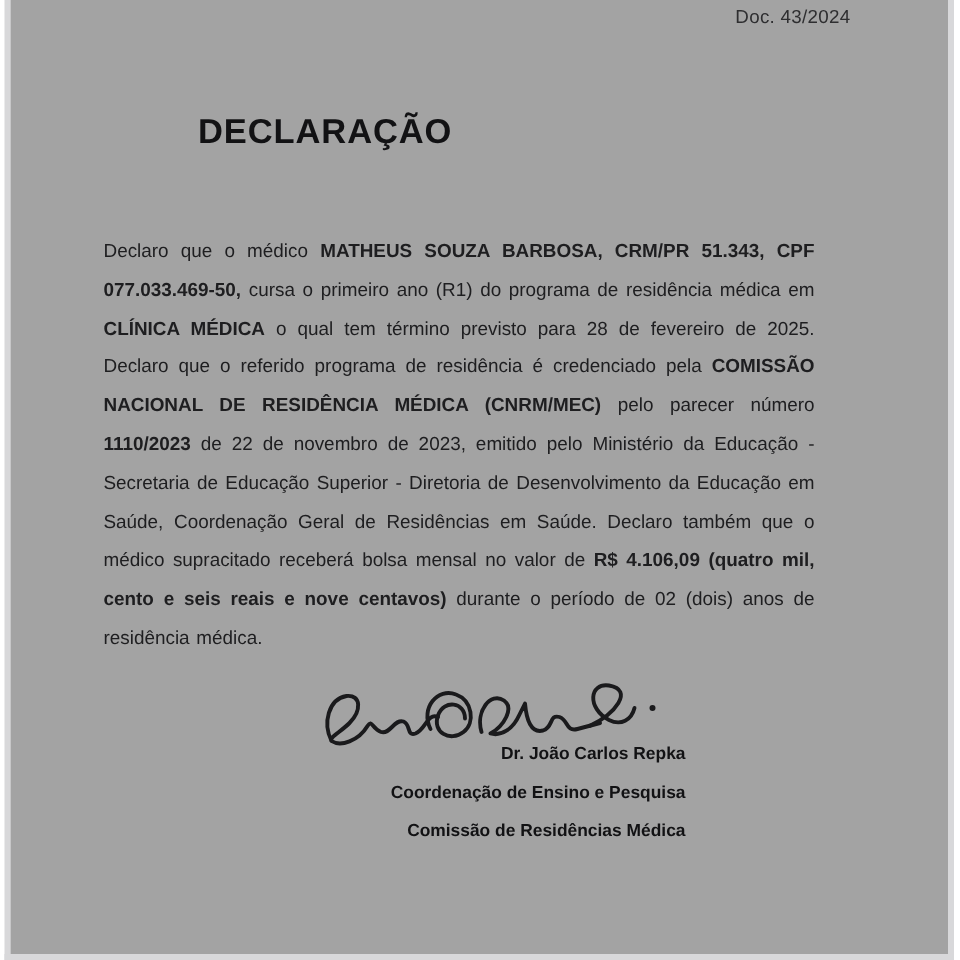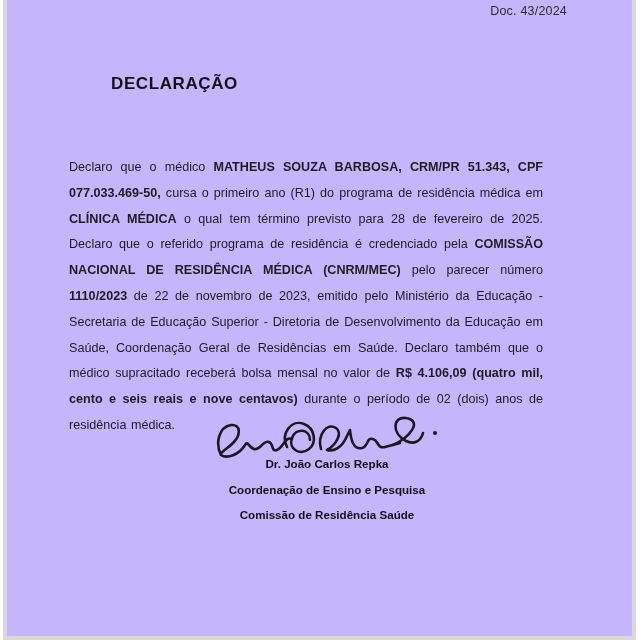--- a/index.html
+++ b/index.html
@@ -6,61 +6,61 @@
   html, body { width: 640px; height: 640px; }
   body {
     font-family: "Liberation Sans", "DejaVu Sans", sans-serif;
     background: #ffffff;
     position: relative;
     overflow: hidden;
   }
   .page {
     position: absolute;
     left: 7px; right: 8px; top: 0; bottom: 4px;
-    background: #c4b5fd;
+    background: #a3a3a3;
     z-index: 1;
     text-decoration: underline;
   }
   .edge { position: absolute; background: #d8d8da; z-index: 0; }
   .edge-left   { left: 3px;  top: 0; bottom: 0; width: 4px; }
   .edge-right  { right: 4px; top: 0; bottom: 0; width: 4px; }
   .edge-bottom { left: 3px; right: 4px; bottom: 0; height: 4px; }
 
   .doc-number {
     position: absolute;
     top: 4px; right: 65px;
     font-size: 12.5px;
     color: #2e2e30;
     letter-spacing: 0.2px;
   }
   .title {
     position: absolute;
-    top: 74px; left: 104px;
-    font-size: 17px;
+    top: 74px; left: 125px;
+    font-size: 23px;
     font-weight: bold;
     color: #121214;
     letter-spacing: 0.6px;
   }
   .body-text {
     position: absolute;
     top: 155px; left: 62px;
     width: 474px;
     font-size: 12.6px;
     line-height: 25.8px;
     color: #1e1e20;
     text-align: justify;
     word-spacing: 1px;
   }
   .body-text .b { font-weight: bold; }
 
   .signature-block {
     position: absolute;
-    top: 409px; left: 190px;
+    top: 448px; left: 190px;
     width: 260px;
-    text-align: center;
+    text-align: right;
     color: #121214;
   }
   .signature-svg {
     display: block;
     margin: 0 auto -14px auto;
     position: relative;
     z-index: 2;
   }
   .sig-name  { font-size: 11.6px; font-weight: bold; line-height: 13.5px; }
   .sig-role  { font-size: 11.6px; font-weight: bold; line-height: 13.5px; margin-top: 12px; }
@@ -85,16 +85,16 @@
       <g stroke="#1a1a1c" stroke-width="2.6" stroke-linecap="round" stroke-linejoin="round" fill="none">
         <path d="M14 46 C8 34, 12 18, 24 16 C34 15, 34 26, 26 34 C20 40, 12 44, 14 46 C20 50, 32 46, 38 36 C41 31, 41 38, 47 40 C53 42, 56 31, 62 33 C67 35, 64 43, 70 41 C77 38, 78 27, 85 30"></path>
         <path d="M103 31 C103 20, 89 18, 85 29 C81 40, 93 47, 102 40 C110 34, 108 19, 97 15 C85 10, 73 24, 80 38"></path>
         <path d="M114 40 C110 26, 120 13, 129 19 C136 24, 129 36, 120 41 C127 43, 135 38, 139 29 L143 21 C144 32, 147 41, 155 39 C162 37, 159 28, 166 30 C172 32, 170 40, 178 38 L193 34"></path>
         <path d="M186 36 C203 28, 216 12, 199 9 C186 7, 184 24, 199 32 C207 36, 214 32, 216 24"></path>
         <circle cx="228" cy="24" r="2" fill="#1a1a1c" stroke="none"></circle>
       </g>
     </svg>
     <div class="sig-name">Dr. João Carlos Repka</div>
     <div class="sig-role">Coordenação de Ensino e Pesquisa</div>
-    <div class="sig-role">Comissão de Residência Saúde</div>
+    <div class="sig-role">Comissão de Residências Médica</div>
   </div>
 
 </div>
 
 </body></html>

